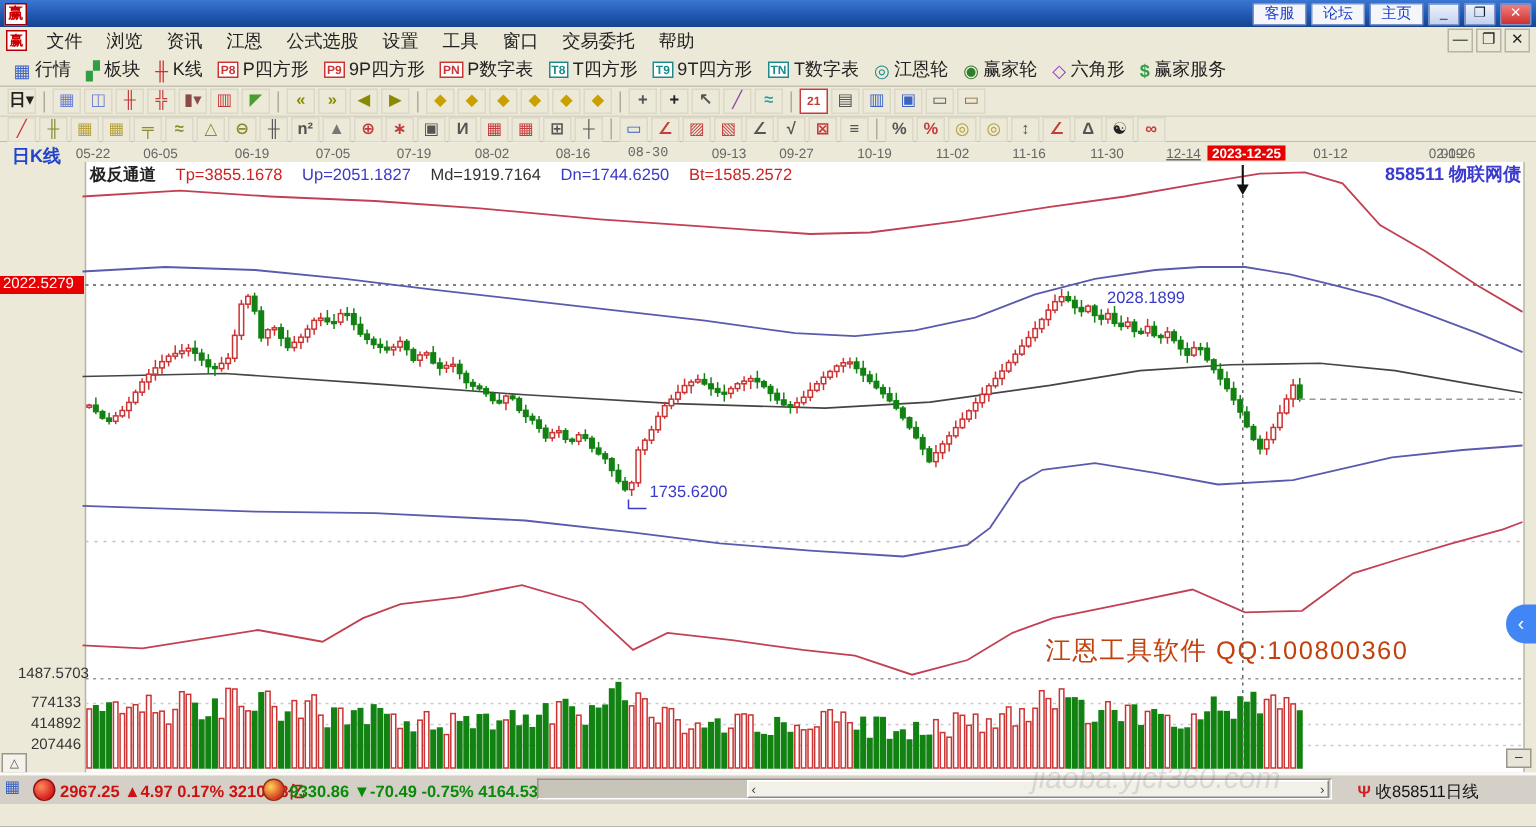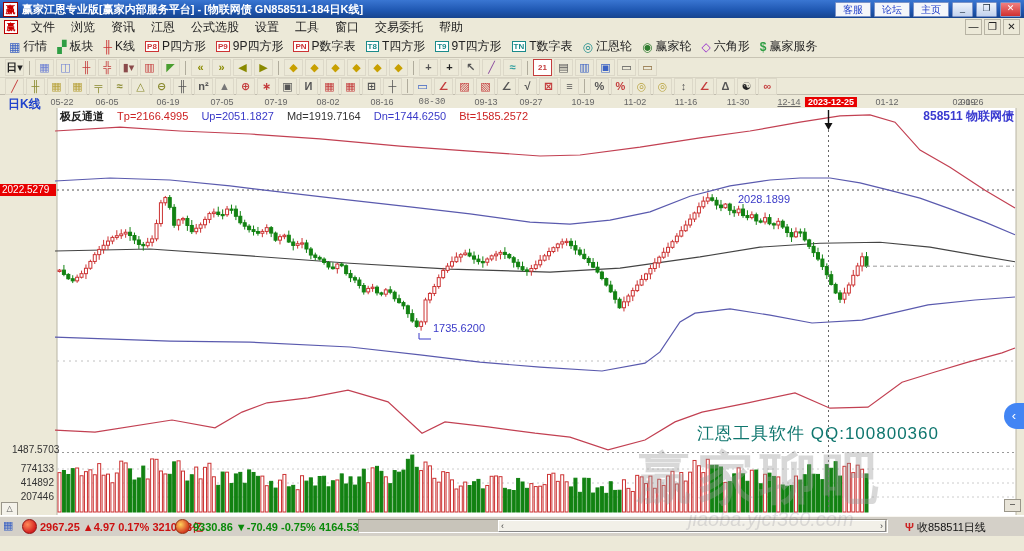--- a/index.html
+++ b/index.html
@@ -49,21 +49,21 @@
   .ind-row{position:absolute;left:60px;top:14px;font-size:11px;z-index:4;white-space:nowrap;}
   .ind-row span{margin-right:10px;}
   .ind-name{color:#222;font-weight:bold;}
   .v-red{color:#cc2222;} .v-blue{color:#3a3ac8;} .v-dark{color:#333;}
   .sec-label{position:absolute;right:10px;top:13px;font-size:12px;color:#3a3ad0;z-index:4;font-weight:bold;}
   .price-badge{position:absolute;left:0;top:89px;width:56px;height:12px;background:#e80000;color:#fff;
     font-size:10px;line-height:12px;text-align:left;padding-left:2px;z-index:4;box-sizing:border-box;}
   .lvl-label{position:absolute;left:12px;top:349px;font-size:10px;color:#333;z-index:4;}
   .vol-label{position:absolute;left:0;width:54px;text-align:right;font-size:10px;color:#333;z-index:4;}
   .ann{position:absolute;font-size:11px;color:#3a3ac8;z-index:4;text-align:right;}
-  .wm1{position:absolute;left:697px;top:327px;font-size:17px;color:#0f766e;z-index:3;letter-spacing:1px;}
+  .wm1{position:absolute;left:697px;top:327px;font-size:17px;color:#c2410c;z-index:3;letter-spacing:1px;}
   .wm2{position:absolute;left:636px;top:352px;font-size:56px;font-weight:bold;color:#9a9a9a;opacity:.38;
     z-index:3;letter-spacing:6px;line-height:62px;}
   .collapse-btn{position:absolute;right:0;top:308px;width:20px;height:26px;background:#4285f4;
     border-radius:13px 0 0 13px;color:#fff;font-size:13px;line-height:26px;text-align:center;z-index:5;}
   .mini-minus{position:absolute;left:1004px;top:404px;width:15px;height:11px;background:#e8e4d8;
     border:1px solid #9a968a;font-size:9px;line-height:9px;text-align:center;z-index:5;}
   .mini-tri{position:absolute;left:1px;top:407px;width:15px;height:12px;background:#f4f2ea;
     border:1px solid #9a968a;font-size:8px;line-height:11px;text-align:center;color:#555;z-index:5;}
   
   .statusbar{position:absolute;left:0;top:515px;width:1024px;height:20px;background:#d4d0c8;
@@ -85,21 +85,20 @@
     text-align:center;font-size:12.5px;font-weight:bold;color:#182f55;line-height:16px;z-index:6;white-space:nowrap;}
   .wm3{position:absolute;left:688px;top:508px;font-size:20px;color:#667;opacity:.18;z-index:8;font-style:italic;}
 </style>
 </head>
 <body>
 
 <div id="app">
 
   <div class="titlebar">
     <span class="title-icon">赢</span>
-    <span class="title-text">赢家江恩专业版[赢家内部服务平台] - [物联网债  GN858511-184日K线]</span>
     <span class="tb-right">
       <span class="tb-link">客服</span>
       <span class="tb-link">论坛</span>
       <span class="tb-link">主页</span>
       <span class="winbtn">_</span>
       <span class="winbtn">❐</span>
       <span class="winbtn close">✕</span>
     </span>
   </div>
 
@@ -838,36 +837,35 @@
         <span class="date-label" style="left: 686px;">11-16</span>
         <span class="date-label" style="left: 738px;">11-30</span>
         <span class="date-label" style="left: 789px; text-decoration: underline;">12-14</span>
         <span class="date-label hl" style="left: 831px;">2023-12-25</span>
         <span class="date-label" style="left: 887px;">01-12</span>
         <span class="date-label" style="left: 939px; margin-left: 33px;">01-26</span>
         <span class="date-label" style="left: 964px;">02-09</span>
       </div>
     <div class="ind-row">
       <span class="ind-name">极反通道</span>
-      <span class="v-red">Tp=2166.4995</span>
+      <span class="v-red">Tp=3855.1678</span>
       <span class="v-blue">Up=2051.1827</span>
       <span class="v-dark">Md=1919.7164</span>
       <span class="v-blue">Dn=1744.6250</span>
       <span class="v-red">Bt=1585.2572</span>
     </div>
     <span class="sec-label">858511  物联网债</span>
     <span class="price-badge">2022.5279</span>
     <span class="lvl-label">1487.5703</span>
     <span class="vol-label" style="top:368px">774133</span>
     <span class="vol-label" style="top:382px">414892</span>
     <span class="vol-label" style="top:396px">207446</span>
     <span class="ann" style="left:738px;top:98px">2028.1899</span>
     <span class="ann" style="left:433px;top:227px">1735.6200</span>
     <span class="wm1">江恩工具软件  QQ:100800360</span>
-    <span class="wm2">赢家聊吧</span>
     <span class="collapse-btn">‹</span>
     <span class="mini-minus">–</span>
     <span class="mini-tri">△</span>
   </div>
 
   <div class="statusbar">
     <span class="sb-grid">▦</span>
     <span class="sb-ico" style="left:22px;background:radial-gradient(circle at 35% 35%,#ff8a5a,#d42020 70%);border:1px solid #901010"></span>
     <span class="sb-text" style="left:40px;color:#cc1111">
       <span>2967.25</span>

